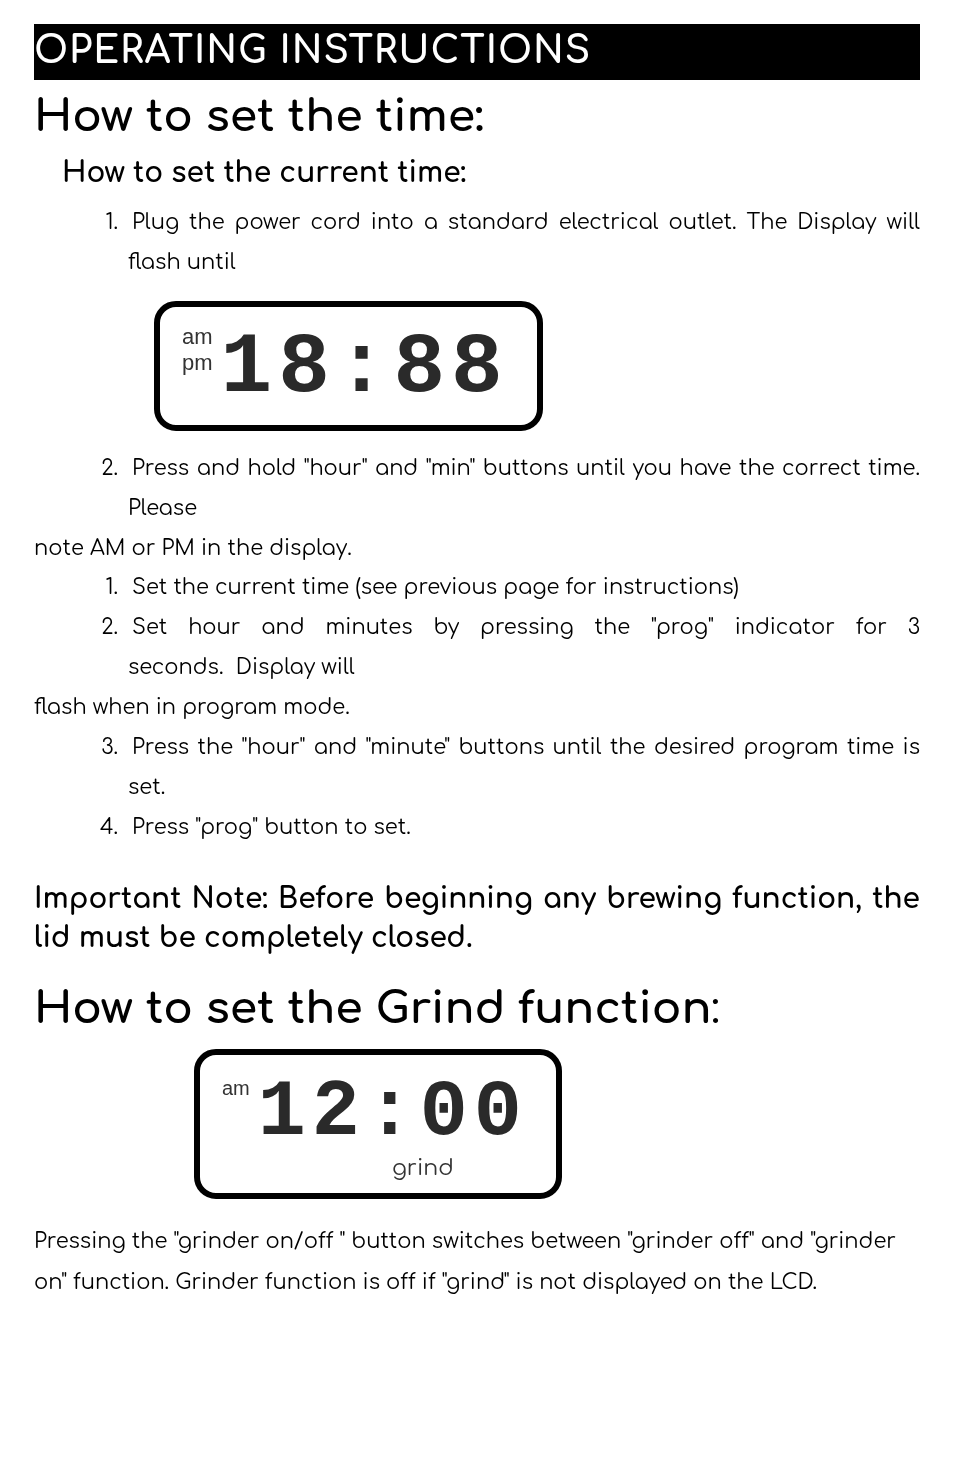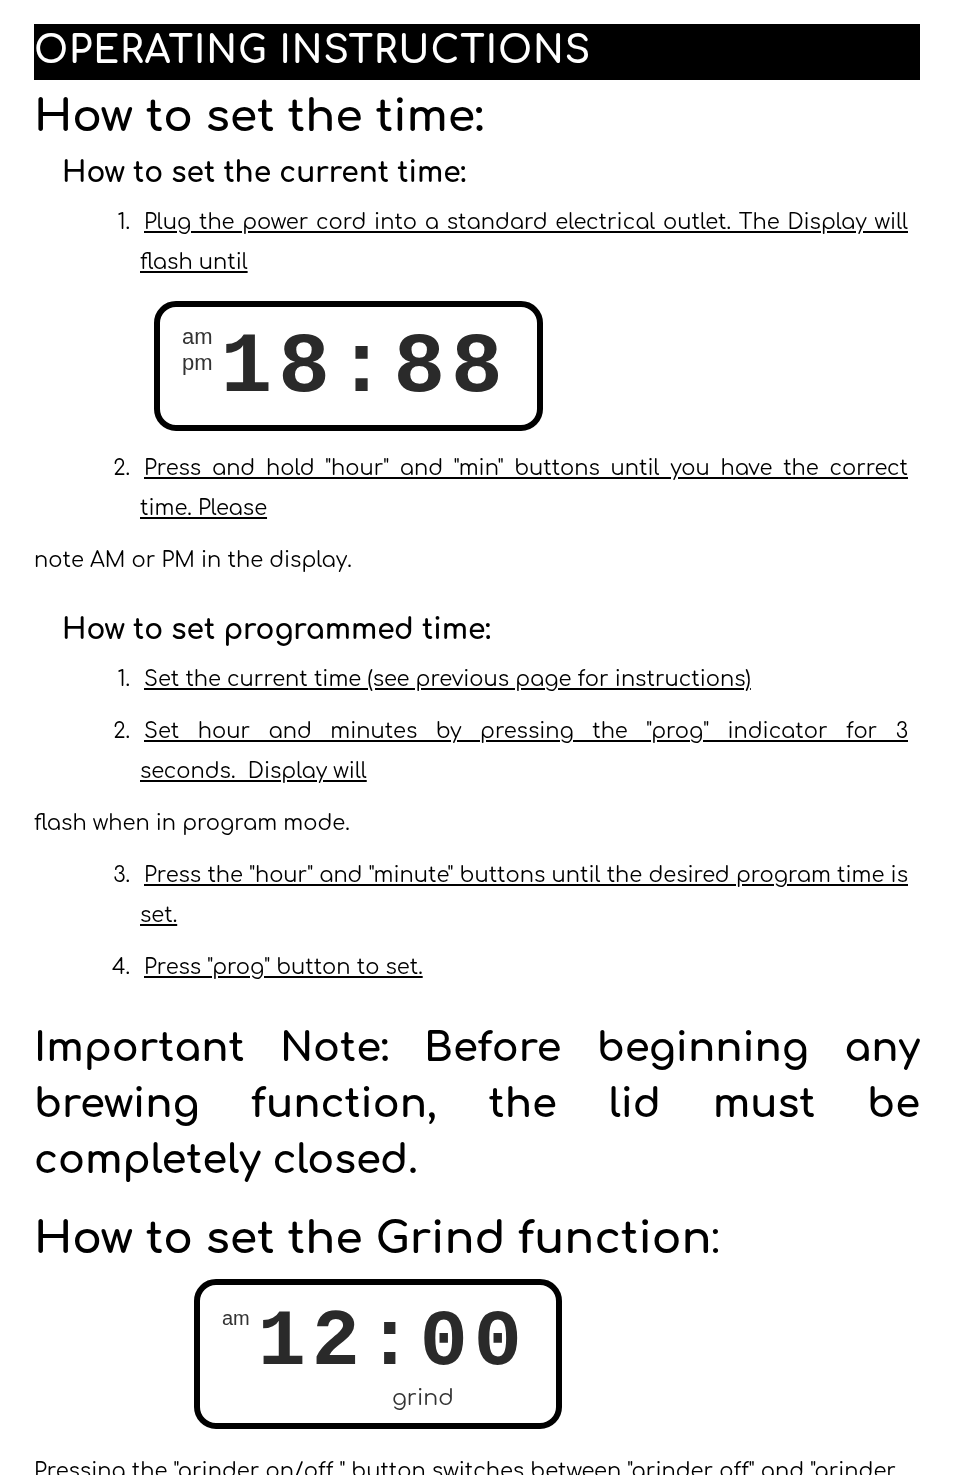--- a/index.html
+++ b/index.html
@@ -33,22 +33,21 @@
   }
   .list-block {
     padding-left: 58px;
   }
   .list-row {
     font-size: 21px;
     line-height: 1.9;
     text-align: justify;
     padding-left: 36px;
     text-indent: -36px;
-    margin: 12px;
-    text-decoration: underline;
+    margin: 0;
   }
   .list-row .num {
     display: inline-block;
     width: 26px;
     text-align: right;
     margin-right: 14px;
   }
   .wrap-continue {
     font-size: 21px;
     line-height: 1.9;
@@ -110,21 +109,21 @@
   .grind-label {
     text-align: center;
     font-size: 22px;
     color: #333;
     margin-top: 4px;
     margin-left: 60px;
   }
 
   
   .important-note {
-    font-size: 40px;
+    font-size: 28px;
     font-weight: 700;
     text-align: justify;
     text-align-last: left;
     margin: 32px 0 26px 0;
     line-height: 1.4;
   }
 
   
   .foot-para {
     font-size: 21px;
@@ -161,21 +160,20 @@
     </div>
   </div>
 
   <div class="list-block">
     <div class="list-row">
       <span class="num">2.</span><span>Press and hold "hour" and "min" buttons until you have the correct time. Please</span>
     </div>
   </div>
   <div class="wrap-continue">note AM or PM in the display.</div>
 
-  <h2 class="sub-heading" style="margin-top:34px;">How to set programmed time:</h2>
 
   <div class="list-block">
     <div class="list-row">
       <span class="num">1.</span><span>Set the current time (see previous page for instructions)</span>
     </div>
   </div>
 
   <div class="list-block">
     <div class="list-row">
       <span class="num">2.</span><span>Set hour and minutes by pressing the "prog" indicator for 3 seconds.&nbsp;&nbsp;Display will</span>

